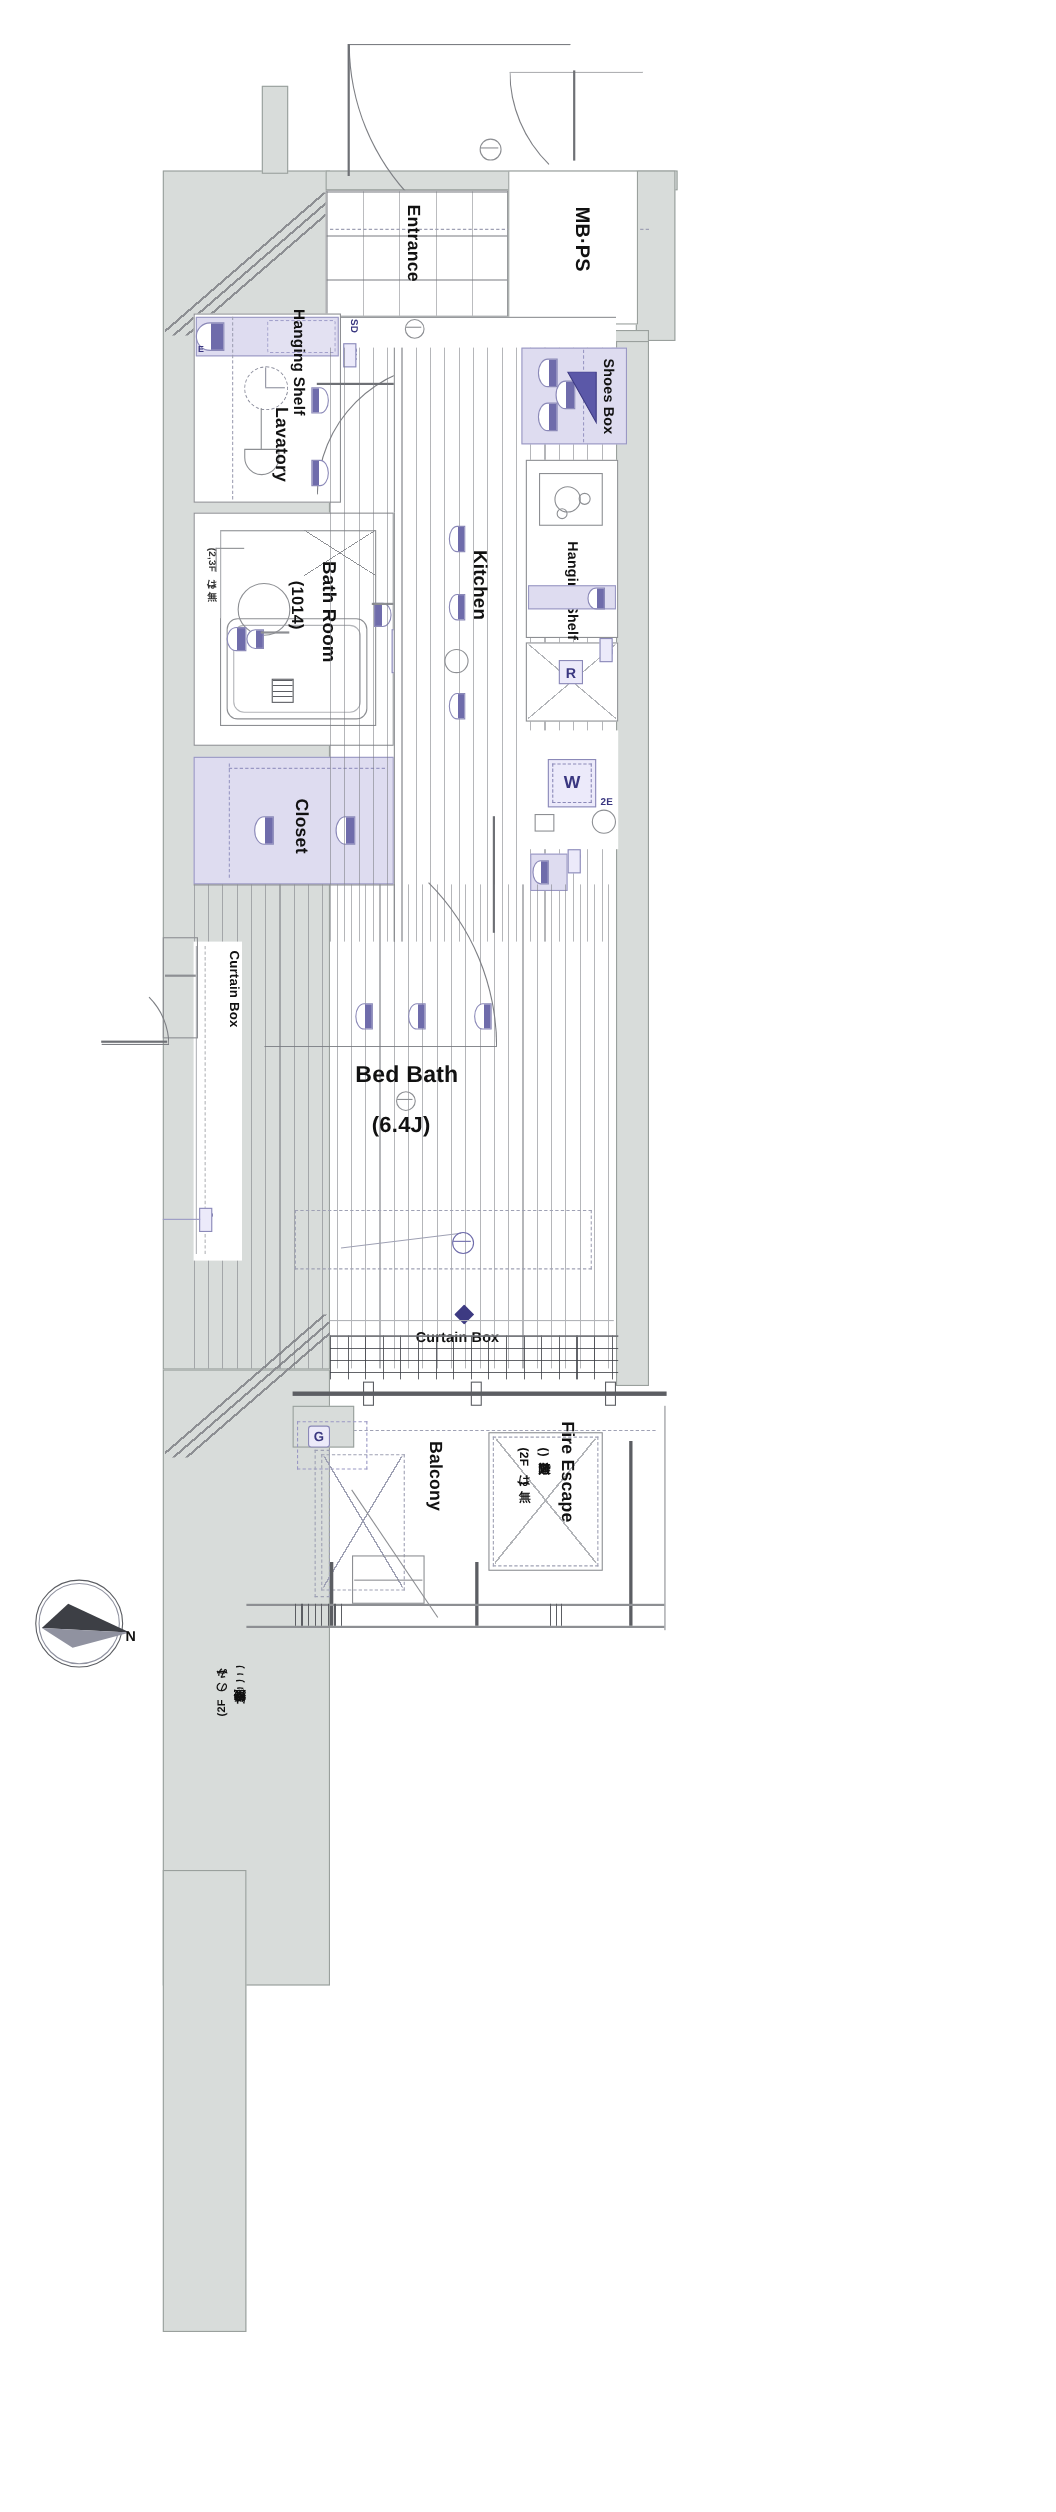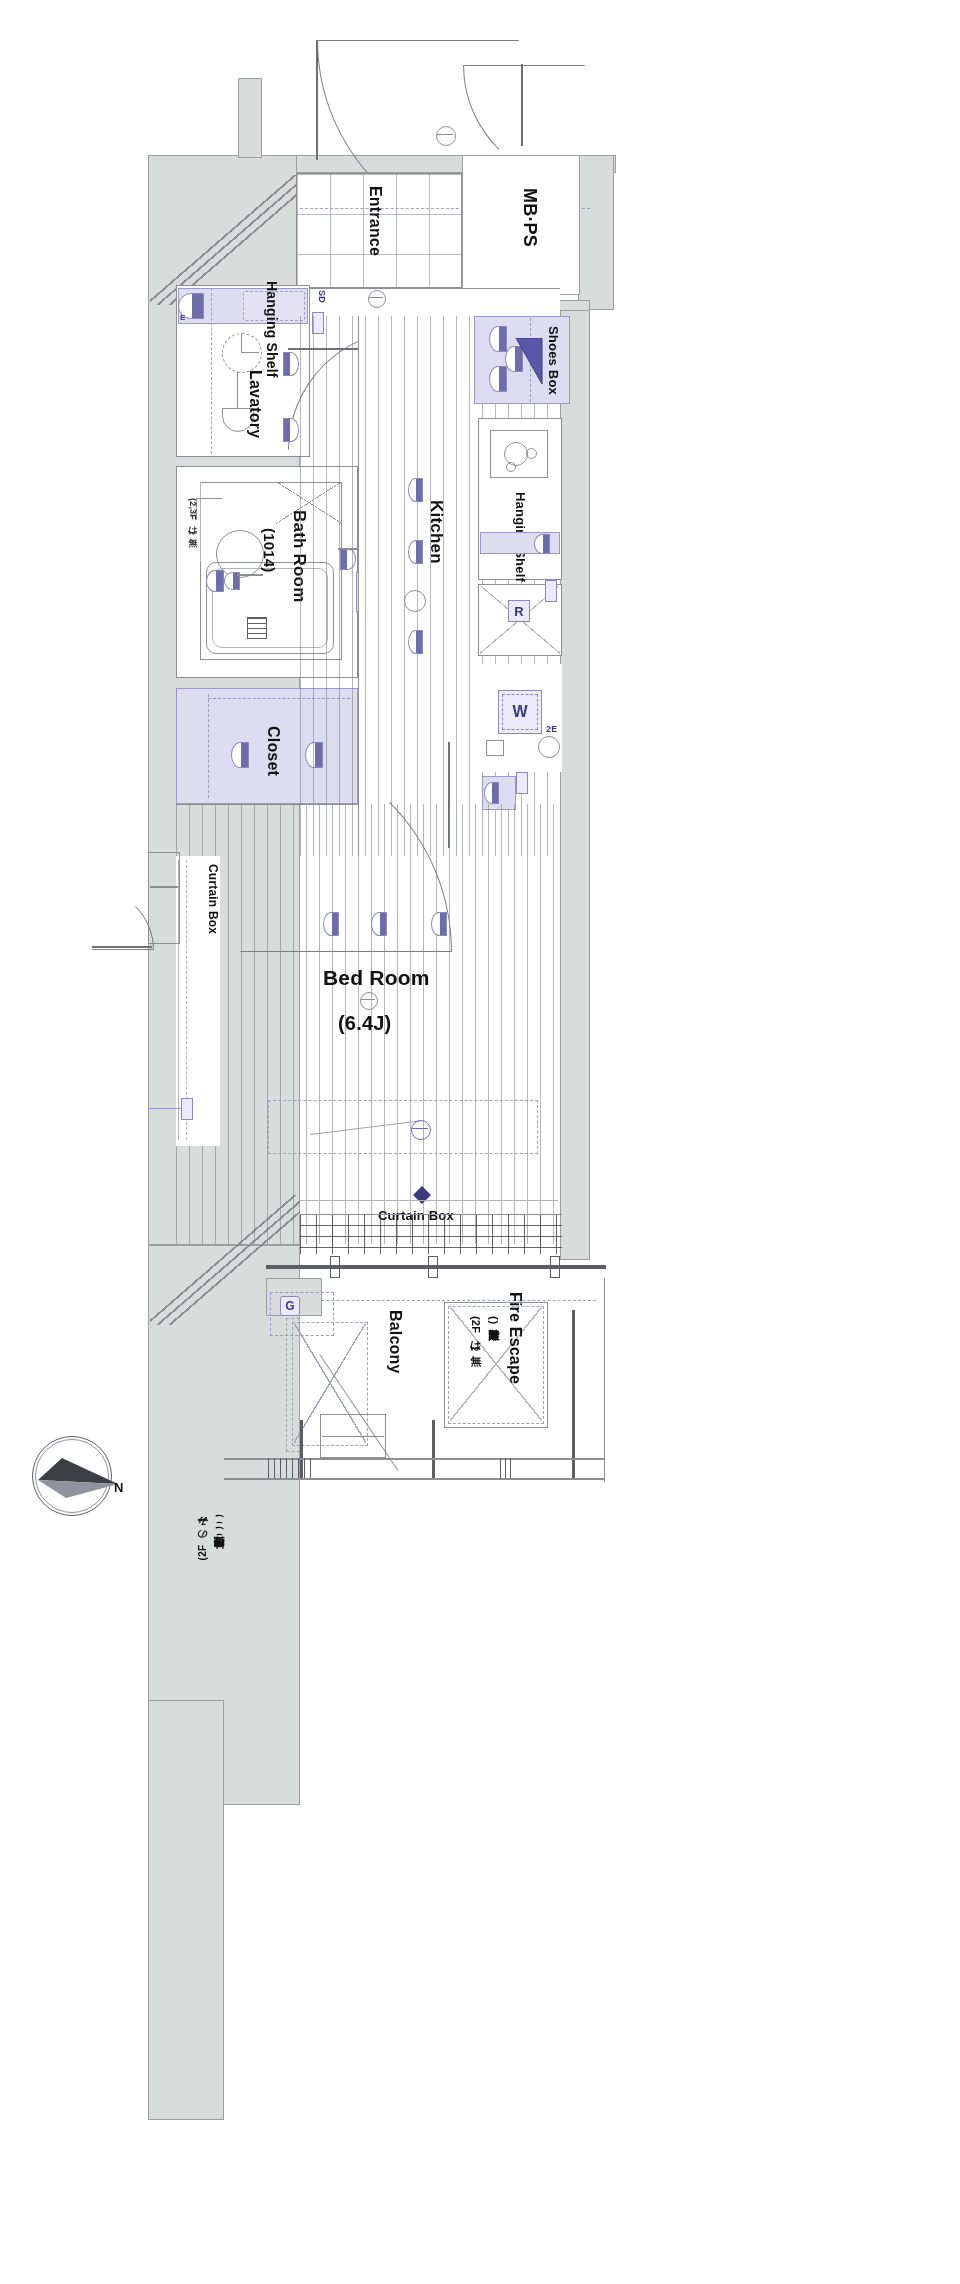--- a/index.html
+++ b/index.html
@@ -254,21 +254,21 @@
       <i></i>
     </div>
 
   <div class="swing" style="left:240px;top:740px;width:210px;height:210px;
               clip-path:polygon(100% 0,100% 100%,0 100%);border-radius:0 100% 0 0;"></div>
   <div class="leaf" style="left:448px;top:742px;width:2px;height:106px;"></div>
 
   <div class="plank" style="left:176px;top:804px;width:384px;height:440px;"></div>
   <div class="line" style="left:176px;top:804px;width:182px;height:1px;"></div>
   <div class="line" style="left:358px;top:804px;width:1px;height:52px;"></div>
-  <div class="lbl" style="left:323px;top:966px;font-size:21px;">Bed Room</div>
+  <div class="lbl" style="left:323px;top:966px;font-size:21px;">Bed Bath</div>
   <div class="lbl" style="left:338px;top:1012px;font-size:20px;">(6.4J)</div>
   <div class="circ" style="left:360px;top:992px;width:16px;height:16px;"></div>
   <div class="line" style="left:361px;top:999px;width:14px;height:1px;"></div>
   <div class="knob" style="left:323px;top:912px;width:14px;height:22px;">
       <i></i>
     </div>
   <div class="knob" style="left:371px;top:912px;width:14px;height:22px;">
       <i></i>
     </div>
   <div class="knob" style="left:431px;top:912px;width:14px;height:22px;">

